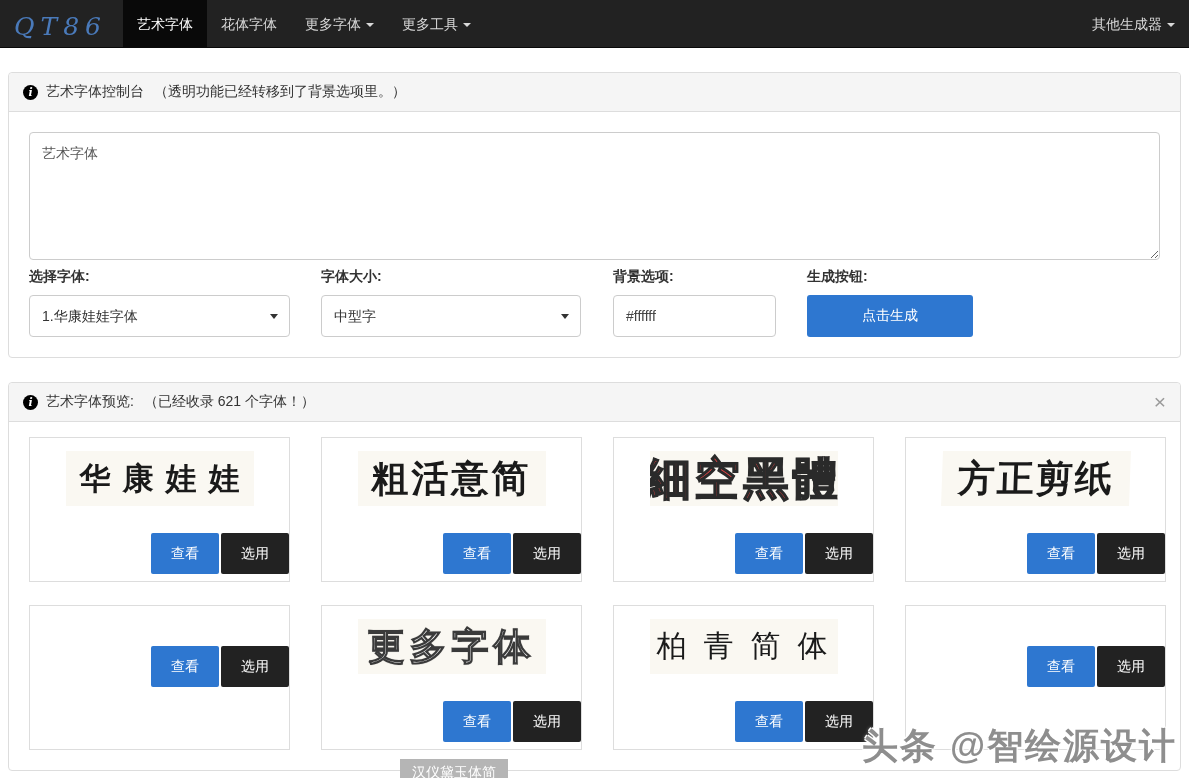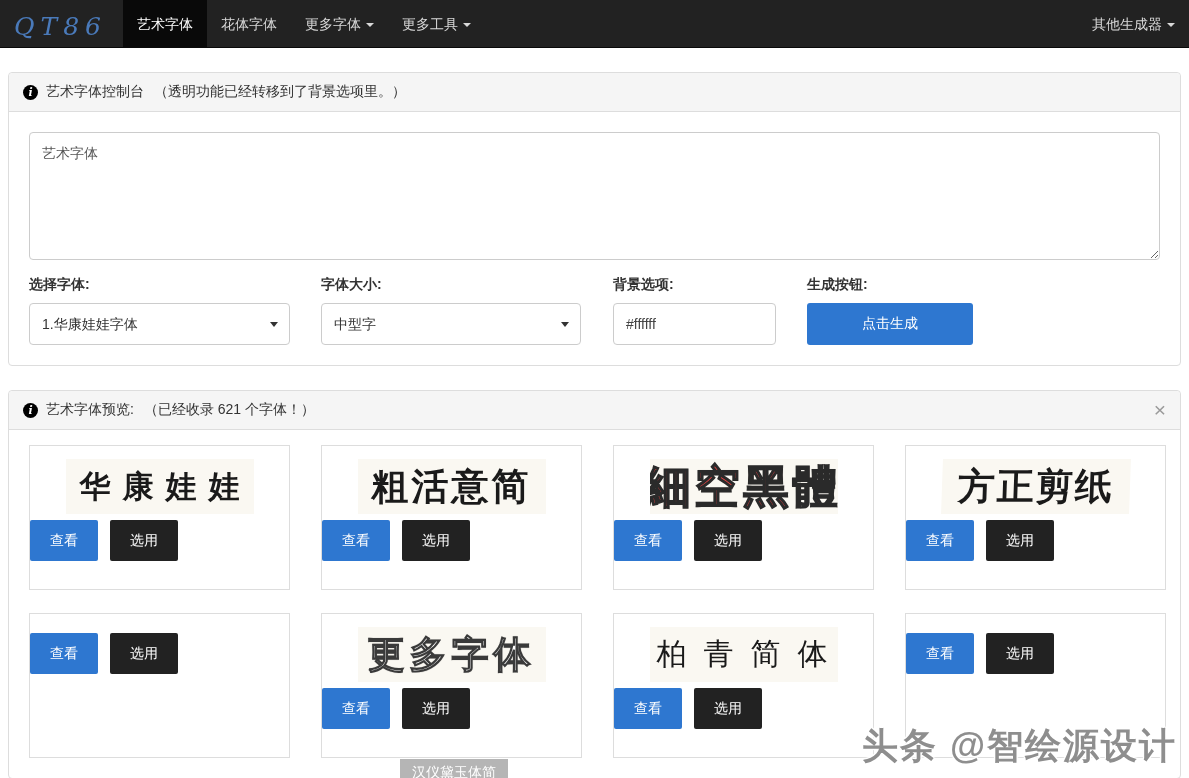--- a/index.html
+++ b/index.html
@@ -57,21 +57,21 @@
   }
   .panel-body { padding:20px; }
 
   
   textarea.console-input {
     width:100%; height:128px; resize:both;
     border:1px solid #ccc; border-radius:4px;
     padding:12px; font-size:14px; color:#555;
     font-family:"Liberation Sans", sans-serif;
   }
-  .form-row { display:flex; margin-top:12px; }
+  .form-row { display:flex; margin-top:4px; }
   .fcol { flex:0 0 auto; }
   .fcol-1 { width:261px; margin-right:31px; }
   .fcol-2 { width:260px; margin-right:32px; }
   .fcol-3 { width:163px; margin-right:30px; }
   .fcol-4 { width:163px; margin-right:31px; }
   .fcol-5 { width:166px; }
   .flabel { display:block; font-weight:bold; font-size:14px; color:#333; margin-bottom:9px; }
   .select-box {
     position:relative; height:42px; border:1px solid #ccc; border-radius:4px;
     background:#fff; font-size:14px; color:#333;
@@ -101,21 +101,21 @@
   }
   .card {
     border:1px solid #ddd; height:145px; text-align:center; padding-top:13px;
     background:#fff;
   }
   .preview-box {
     width:188px; height:55px; margin:0 auto; background:#faf8f2;
     display:flex; align-items:center; justify-content:center;
     overflow:hidden; white-space:nowrap; color:#1a1a1a;
   }
-  .card-buttons { margin-top:6px; display:flex; justify-content:flex-start; gap:12px; }
+  .card-buttons { margin-top:27px; display:flex; justify-content:flex-end; gap:2px; }
   .btn {
     width:68px; height:41px; border:none; border-radius:2px;
     color:#fff; font-size:14px; cursor:pointer;
     font-family:"Liberation Sans", sans-serif;
   }
   .btn-view { background:#2e77d0; }
   .btn-use  { background:#222222; }
 
   
   .pf-0 { font-size:31px; font-weight:bold; letter-spacing:12px; padding-left:12px; }

